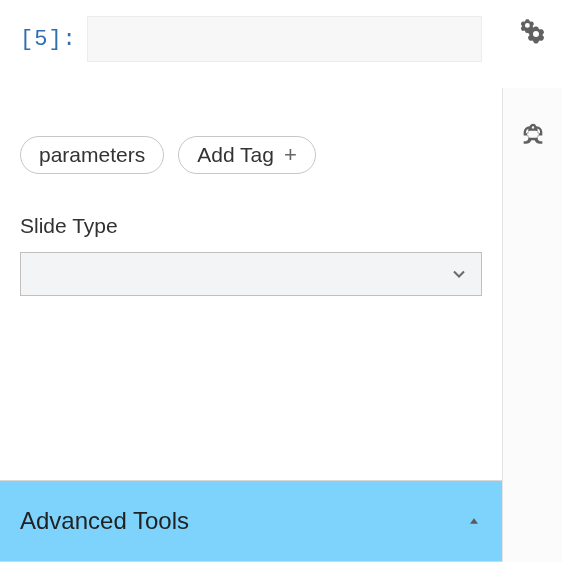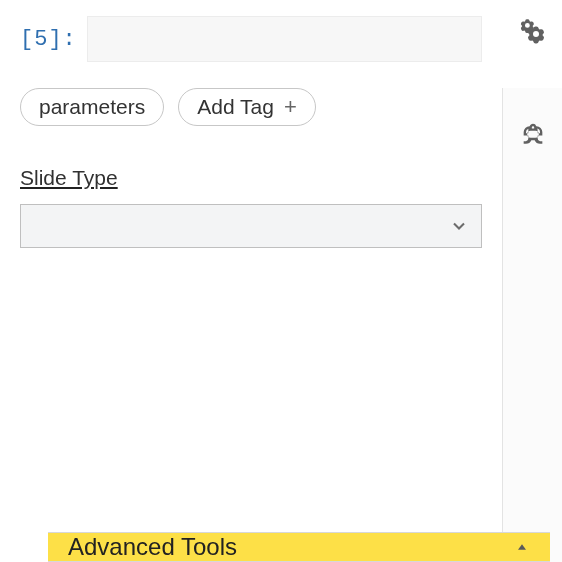--- a/index.html
+++ b/index.html
@@ -79,31 +79,31 @@
     border: 1.5px solid #c7c7c7;
     border-radius: 22px;
     padding: 6px 18px;
     font-size: 21px;
     color: #333;
     background: #fff;
     display: inline-flex;
     align-items: center;
     gap: 10px;
     cursor: pointer;
+    margin-top: 48px;
   }
   .tag-pill.add {
     color: #333;
   }
   .plus {
     font-size: 22px;
     color: #666;
     line-height: 1;
   }
   .field-group {
-    text-decoration: underline;
   }
   .select-box {
     width: 100%;
     height: 44px;
     background: #f3f4f5;
     border: 1.5px solid #bfbfbf;
     display: flex;
     align-items: center;
     justify-content: flex-end;
     padding: 0 12px;
@@ -113,27 +113,26 @@
   .chevron-down {
     color: #6b6b6b;
   }
   .accordion {
     position: absolute;
     left: 0;
     bottom: 0;
     width: calc(100% - 60px);
     border-top: 1px solid #d8d8d8;
     border-bottom: 1px solid #d8d8d8;
-    padding: 0 20px;
+    padding: 26px 20px;
     display: flex;
     align-items: center;
     justify-content: space-between;
-    background: #fde047;
+    background: #7dd3fc;
     cursor: pointer;
-    margin-left: 48px;
   }
   .accordion-label {
     font-size: 24px;
     color: #222;
   }
   .caret-up {
     color: #5a5a5a;
   }
 </style>
 </head>

